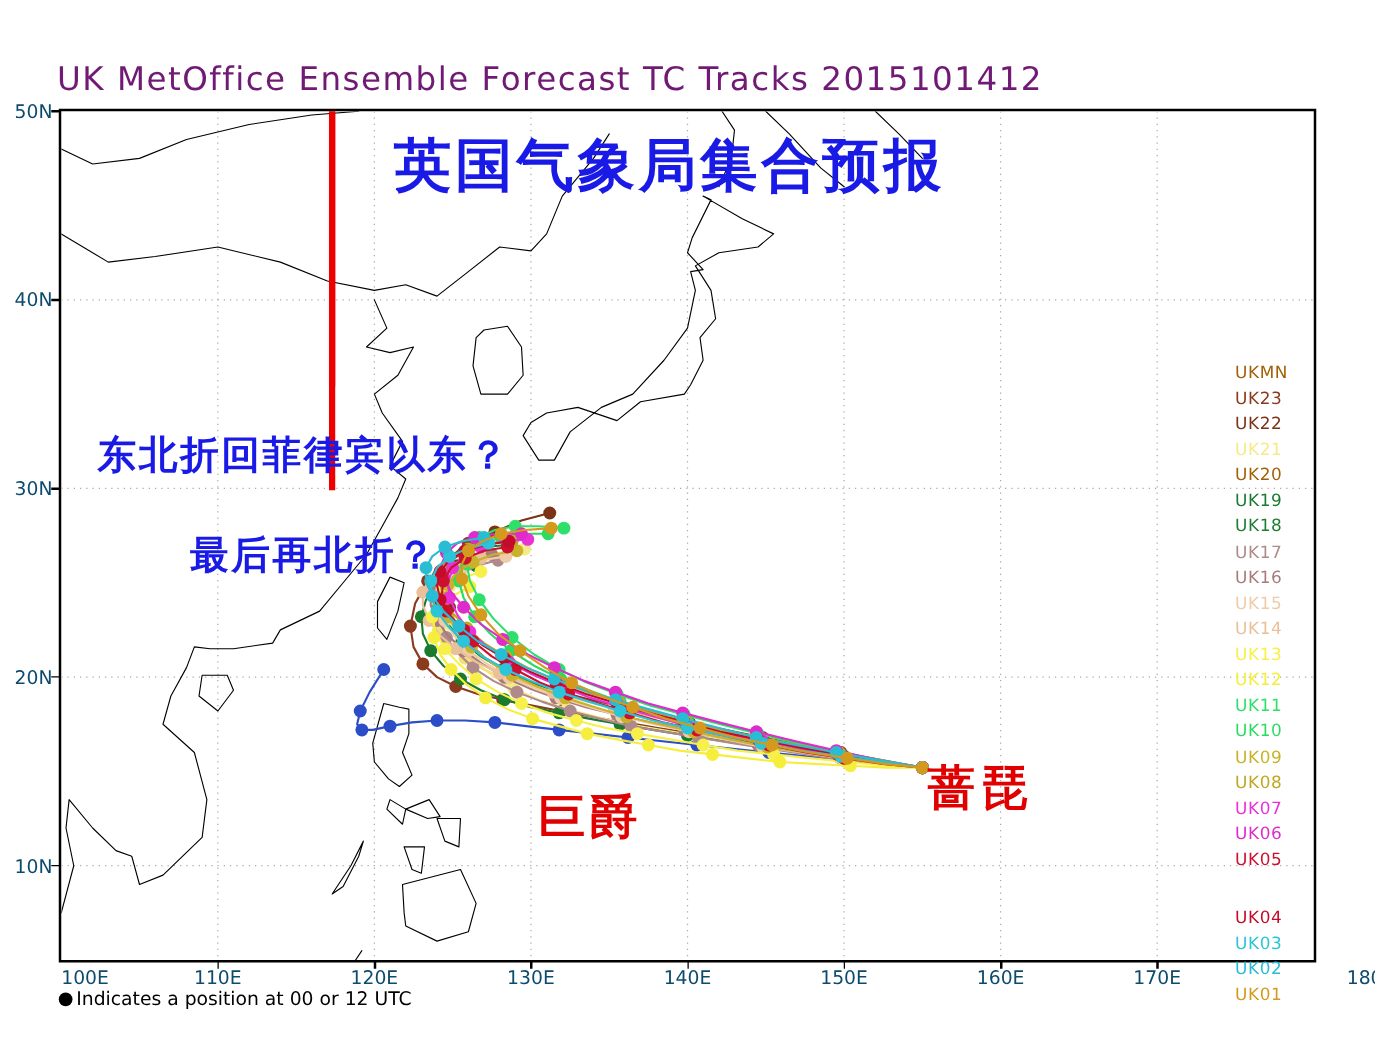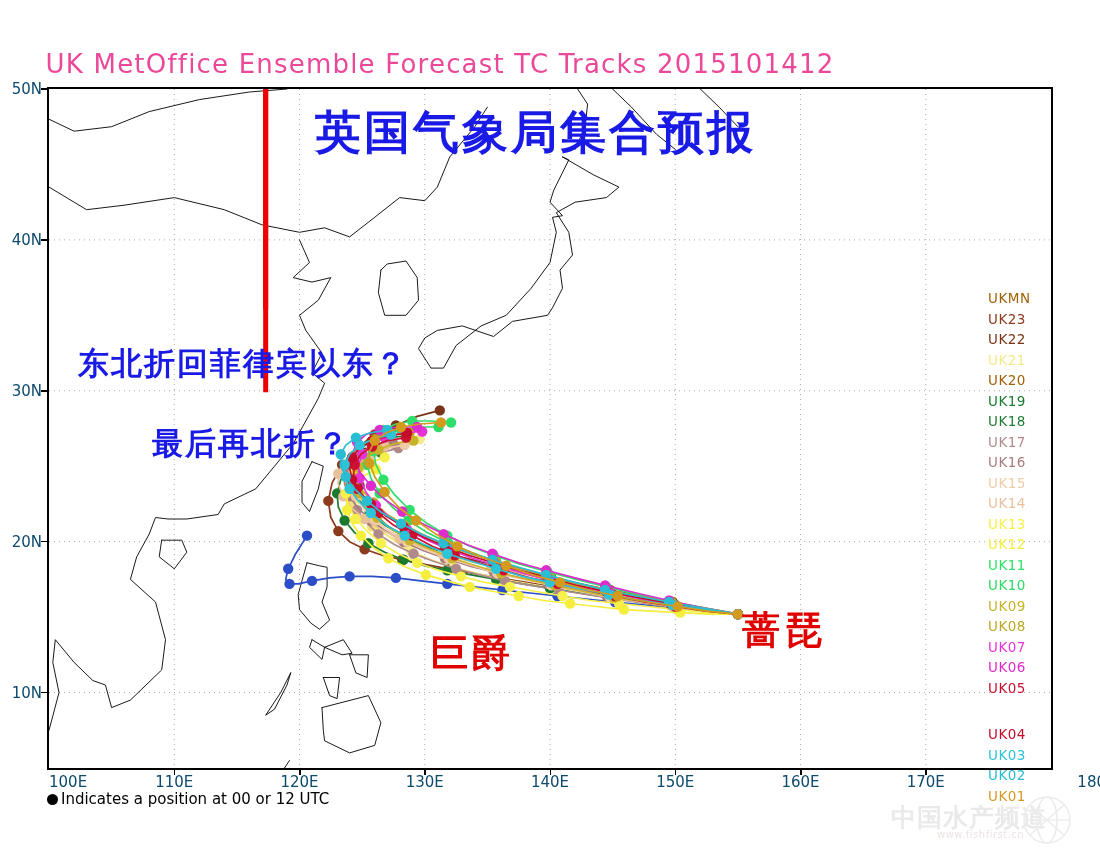--- a/index.html
+++ b/index.html
@@ -3,21 +3,21 @@
 <meta charset="utf-8">
 <style>
   html,body{margin:0;padding:0;}
   body{width:1100px;height:850px;background:#ffffff;font-family:"DejaVu Sans",sans-serif;overflow:hidden;position:relative;}
 
   #root{position:absolute;left:0;top:0;width:1100px;height:850px;}
 
   
   .chart-title{
     position:absolute;left:0;top:49px;width:880px;text-align:center;
-    font-family:"DejaVu Sans",sans-serif;font-size:26px;color:#ec4899;
+    font-family:"DejaVu Sans",sans-serif;font-size:26px;color:#701a75;
     letter-spacing:1.2px;white-space:nowrap;
   }
 
   
   #plot-frame{
     position:absolute;left:47px;top:87px;width:1006px;height:683px;
     border:2px solid #000;box-sizing:border-box;background:#fff;
   }
   #plot-inner{position:absolute;left:0;top:0;width:100%;height:100%;overflow:hidden;}
   #plot-svg{position:absolute;left:0;top:0;}
@@ -560,27 +560,14 @@
   <div class="cn-anno" id="anno-line2">东北折回菲律宾以东？</div>
   <div class="cn-anno" id="anno-line3">最后再北折？</div>
 
   <div class="storm-name" id="storm-koppu">巨爵</div>
   <div class="storm-name" id="storm-champi">蔷琵</div>
 
   <div id="footnote">
     <span class="dot"></span><span>Indicates a position at 00 or 12 UTC</span>
   </div>
 
-  <div id="watermark">
-    <div id="wm-text">中国水产频道</div>
-    <div id="wm-url">www.fishfirst.cn</div>
-    <svg id="wm-globe" width="76" height="52" viewBox="0 0 76 52">
-      <g fill="none" stroke="#c0c0c0" stroke-width="1.6">
-        <circle cx="40" cy="25" r="23"></circle>
-        <ellipse cx="40" cy="25" rx="10" ry="23"></ellipse>
-        <line x1="17" y1="25" x2="63" y2="25"></line>
-        <line x1="23" y1="10" x2="57" y2="40"></line>
-        <line x1="23" y1="40" x2="57" y2="10"></line>
-      </g>
-    </svg>
-  </div>
 
 </div>
 
 </body></html>

